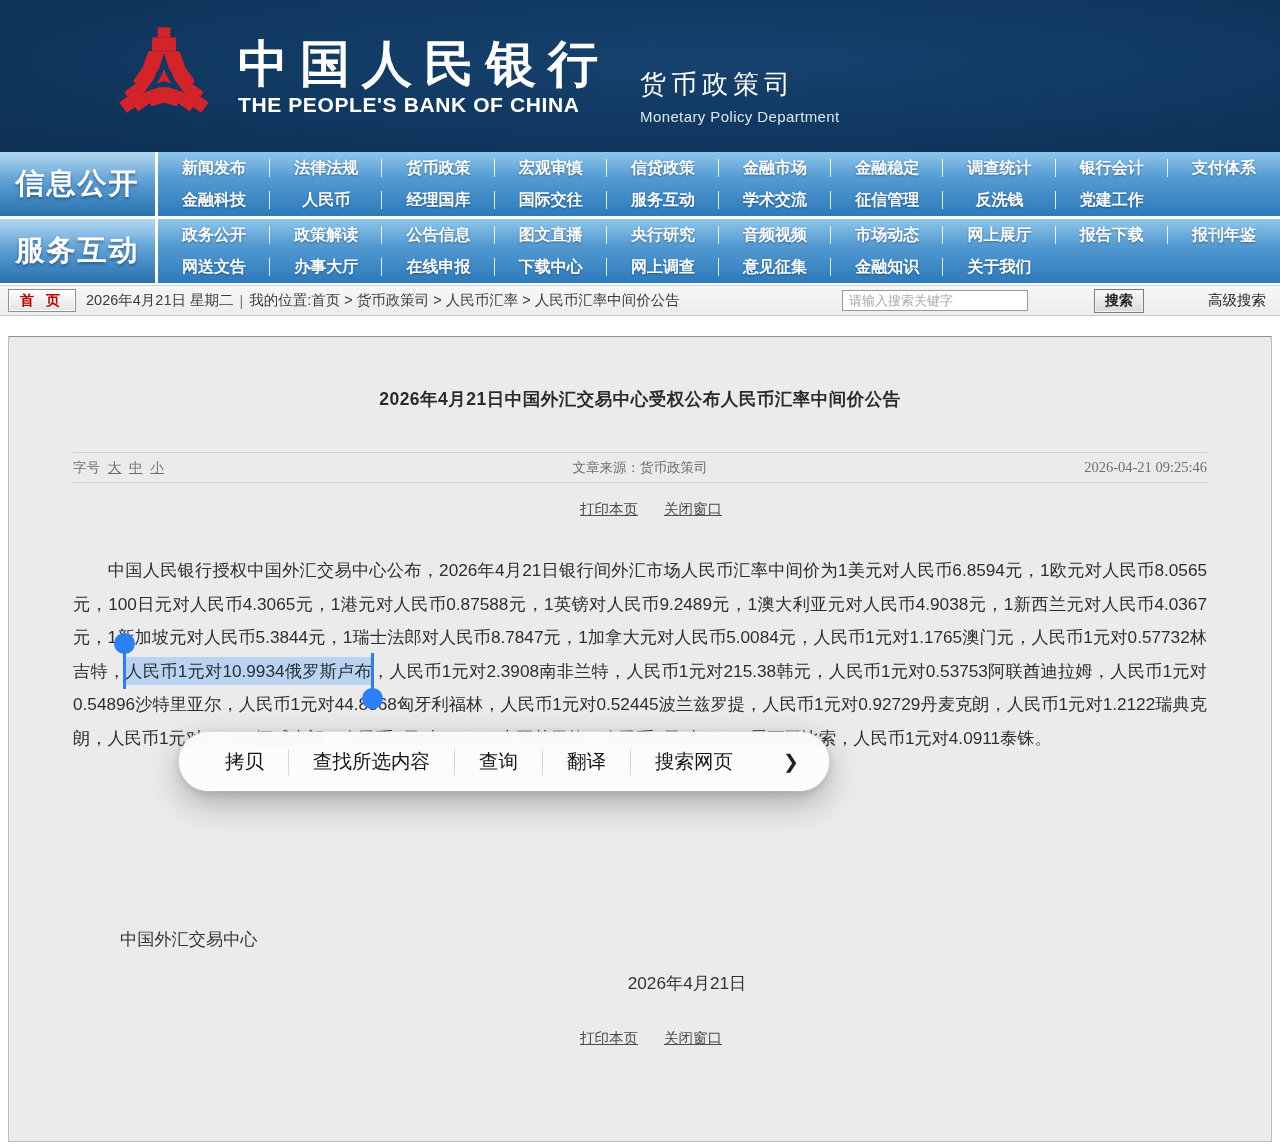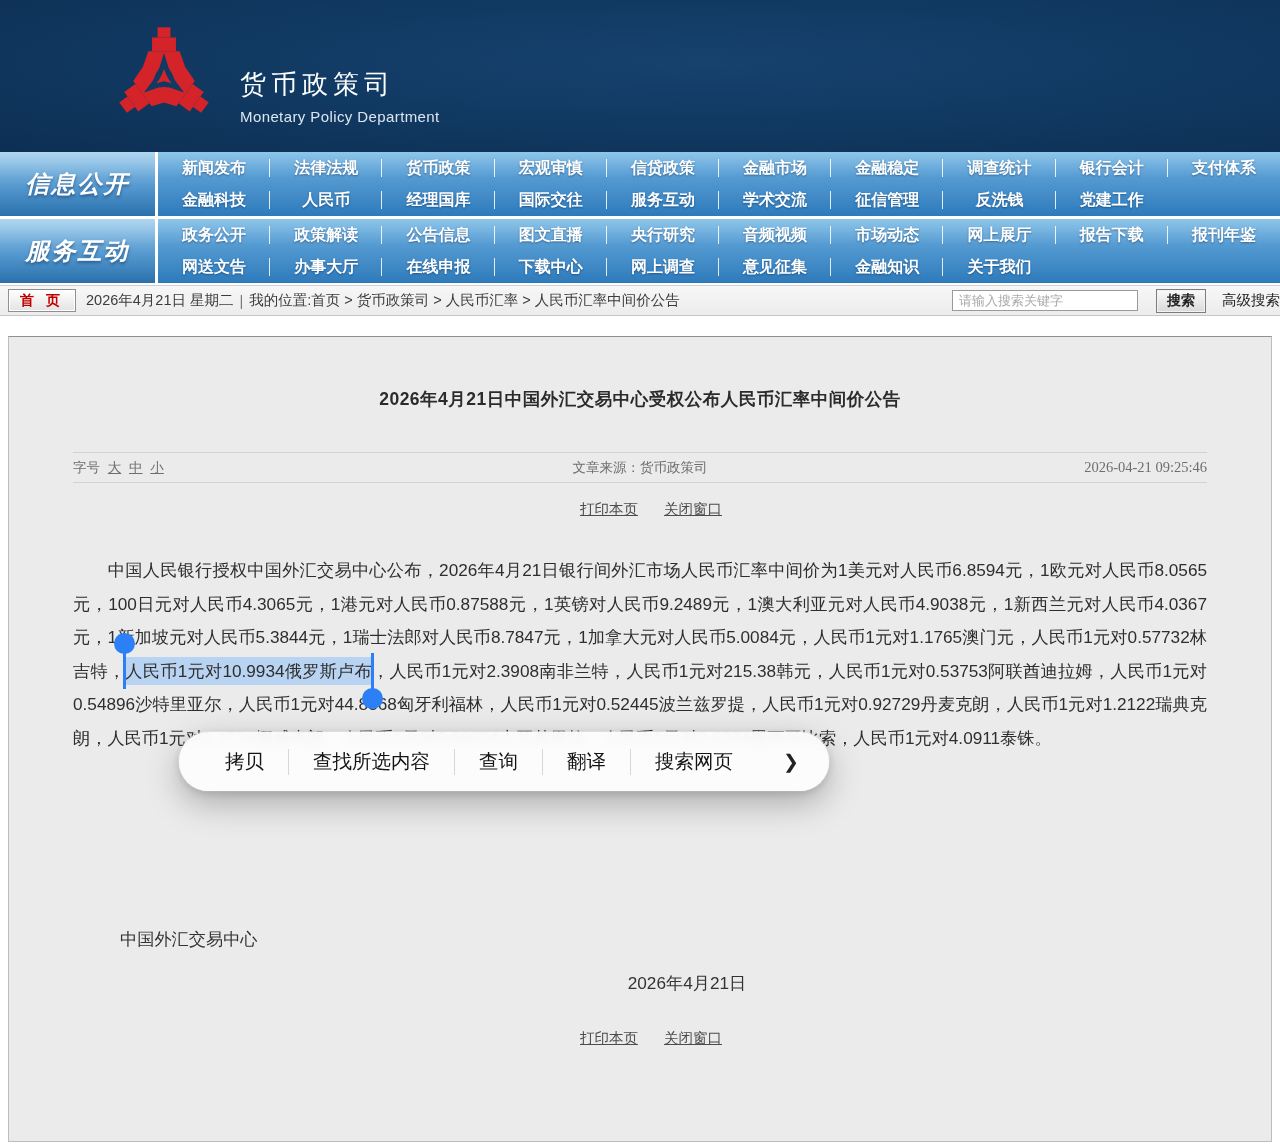--- a/index.html
+++ b/index.html
@@ -19,21 +19,21 @@
   .dept-cn { font-family:"Liberation Serif","DejaVu Serif",serif; font-size:26px;
     letter-spacing:5px; }
   .dept-en { font-size:15px; color:#dde6f0; margin-top:6px; letter-spacing:0.4px; }
 
   
   .nav { width:1280px; background:#ffffff; }
   .nav-section { display:flex; height:64px; margin-bottom:3px;
     background:linear-gradient(180deg,#8fc6ea 0%, #559bd2 40%, #2d7abb 100%); }
   .nav-section:last-child { margin-bottom:0; }
   .nav-label { width:158px; flex:0 0 158px; display:flex; align-items:center; justify-content:center;
-    color:#fff; font-size:24px; font-weight:bold; font-style:italic; letter-spacing:2px;
+    color:#fff; font-size:29px; font-weight:bold; letter-spacing:2px;
     border-right:3px solid #ffffff;
     background:linear-gradient(180deg, rgba(255,255,255,0.30) 0%, rgba(255,255,255,0.05) 55%, rgba(0,0,0,0.08) 100%);
     text-shadow:0 2px 3px rgba(0,30,70,0.45); }
   .nav-grid { flex:1; display:grid; grid-template-columns:repeat(10,1fr); grid-auto-rows:32px; }
   .nav-cell { position:relative; display:flex; align-items:center; justify-content:center;
     color:#fff; font-size:16px; font-weight:bold; cursor:pointer;
     text-shadow:0 1px 2px rgba(0,30,70,0.45); white-space:nowrap; }
   .nav-cell::after { content:""; position:absolute; right:0; top:7px; width:1px; height:18px;
     background:rgba(255,255,255,0.85); }
   .nav-cell.nosep::after { display:none; }
@@ -42,21 +42,21 @@
   .crumbbar { position:relative; width:1280px; height:31px; margin-top:2px;
     background:linear-gradient(180deg,#f7f7f7,#ececec);
     border-top:1px solid #cfcfcf; border-bottom:1px solid #c6c6c6;
     display:flex; align-items:center; font-size:14.5px; color:#3c3c3c; }
   .home-btn { margin-left:8px; width:68px; height:23px; font-size:14px; font-weight:bold;
     color:#c00000; letter-spacing:4px; cursor:pointer;
     background:linear-gradient(180deg,#ffffff,#e3e3e3);
     border:1px solid #8f8f8f; box-shadow:inset 0 0 0 1px #ffffff; }
   .crumb-date { margin-left:10px; }
   .crumb-sep { margin:0 6px; color:#777; }
-  .searchbox { position:absolute; right:0; top:0; height:100%; display:flex; align-items:center; }
+  .searchbox { position:absolute; right:14px; top:0; height:100%; display:flex; align-items:center;gap:48px; }
   .search-input { width:186px; height:21px; border:1px solid #9a9a9a; background:#fff;
     font-size:13px; padding:0 6px; color:#333; }
   .search-input::placeholder { color:#a9a9a9; }
   .search-btn { margin-left:18px; width:50px; height:24px; font-size:14px; font-weight:bold; color:#222;
     background:linear-gradient(180deg,#fafafa,#d9d9d9); border:1px solid #7d7d7d;
     box-shadow:inset 0 0 0 1px #f2f2f2; cursor:pointer; }
   .adv-search { margin-left:16px; font-size:14.5px; color:#222; cursor:pointer; }
 
   
   .card { position:relative; width:1264px; height:806px; margin:20px 8px 0 8px;
@@ -121,20 +121,24 @@
           </g>
           <use href="#coin" transform="rotate(126 50 57)"></use>
           <use href="#coin" transform="rotate(-126 50 57)"></use>
         </g>
         <g fill="#113a63">
           <path id="cut" d="M50,30 L55,46 L60,55 L53,55 L50,47 L47,55 L40,55 L45,46 Z"></path>
           <use href="#cut" transform="rotate(126 50 57)"></use>
           <use href="#cut" transform="rotate(-126 50 57)"></use>
         </g>
       </svg>
+      <div class="bank-names">
+        <div class="bank-cn">中国人民银行</div>
+        <div class="bank-en">THE PEOPLE'S BANK OF CHINA</div>
+      </div>
       <div class="dept">
         <div class="dept-cn">货币政策司</div>
         <div class="dept-en">Monetary Policy Department</div>
       </div>
     </div>
   </header>
 
   <nav class="nav">
     <div class="nav-section">
       <div class="nav-label">信息公开</div>

